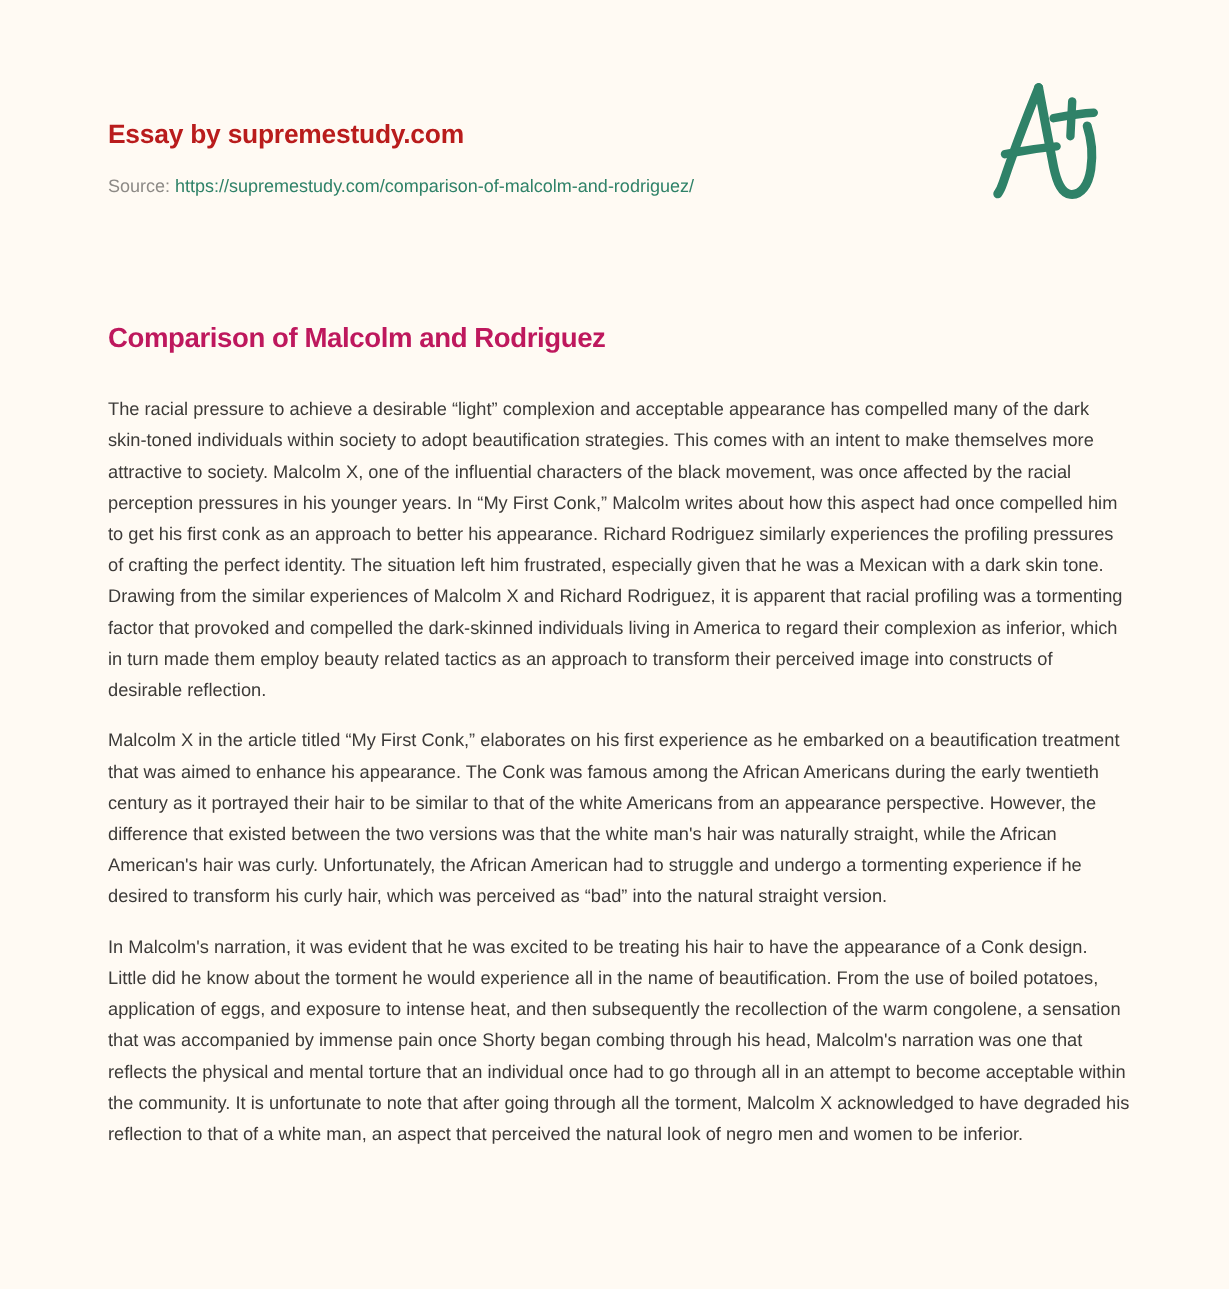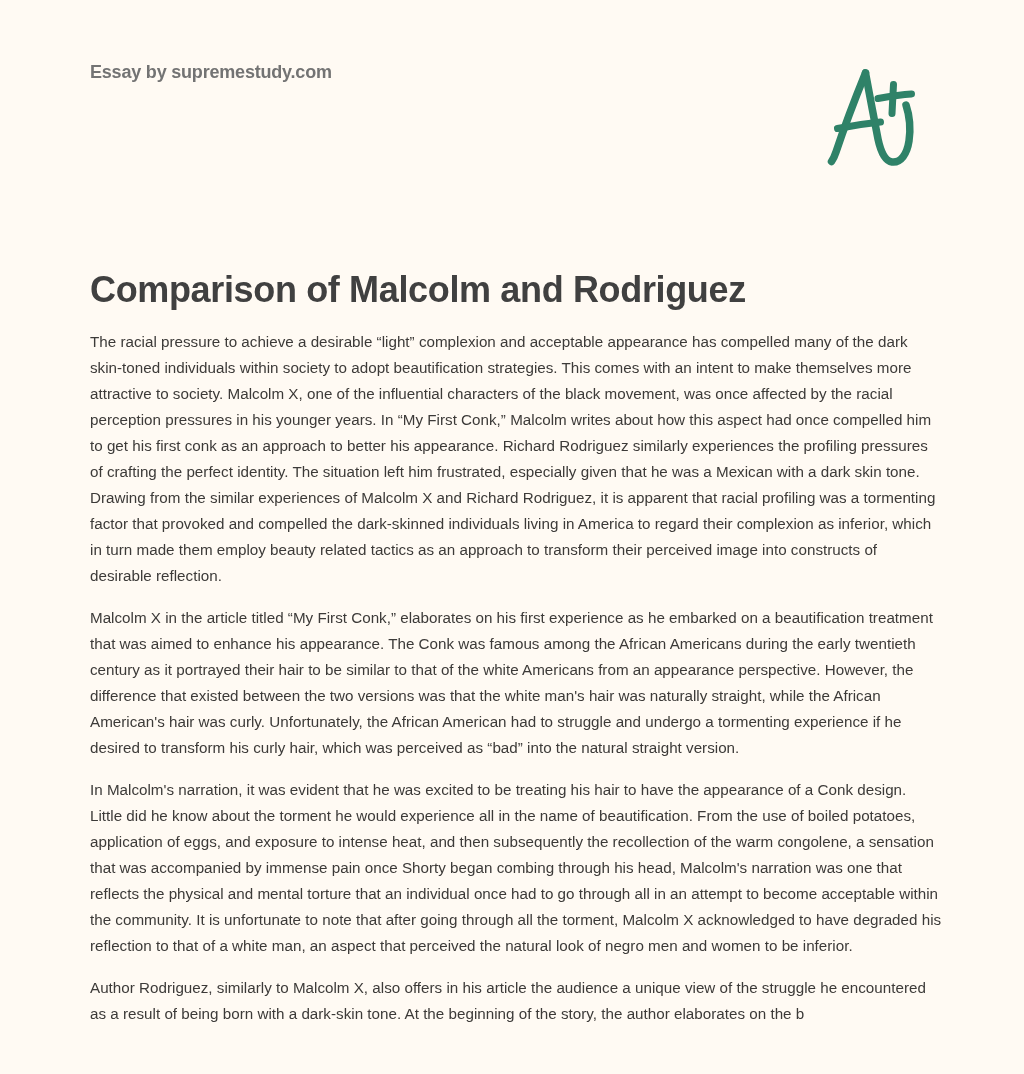--- a/index.html
+++ b/index.html
@@ -34,26 +34,27 @@
   }
 
   .header-text {
     position: absolute;
     left: 90px;
     top: 57px;
     width: 720px;
   }
 
   .essay-by {
-    font-size: 18px;
+    font-size: 22px;
     font-weight: bold;
-    color: #737373;
+    color: #b91c1c;
     letter-spacing: -0.2px;
     line-height: 30px;
     white-space: nowrap;
+    margin-top: 40px;
   }
 
   .source-line {
     margin-top: 19px;
     font-size: 15px;
     line-height: 20px;
     white-space: nowrap;
   }
 
   .source-label {
@@ -78,23 +79,23 @@
     width: 118px;
     height: 118px;
   }
 
   
   .article-title {
     position: absolute;
     left: 90px;
     top: 246px;
     width: 860px;
-    font-size: 36px;
+    font-size: 23px;
     font-weight: bold;
-    color: #404040;
+    color: #be185d;
     letter-spacing: -0.35px;
     line-height: 40px;
   }
 
   
   .article-body {
     position: absolute;
     left: 90px;
     top: 313px;
     width: 852px;
@@ -116,20 +117,24 @@
 </head>
 <body>
 
 <div class="page">
 
   <div class="header">
 
     <div class="header-text">
       <div class="essay-by">Essay by supremestudy.com</div>
 
+      <div class="source-line">
+        <span class="source-label">Source:</span>
+        <a class="source-url" href="#">https://supremestudy.com/comparison-of-malcolm-and-rodriguez/</a>
+      </div>
     </div>
 
     <div class="logo">
       <svg viewBox="0 0 118 118" xmlns="http://www.w3.org/2000/svg" aria-hidden="true">
         <g fill="none" stroke="#2f8268" stroke-linecap="round" stroke-linejoin="round">
 
           <path d="M53.5 16 C47 32, 35 62, 24 95 C22.5 99.5, 21 102.5, 19.5 104.5" stroke-width="7.5"></path>
 
           <path d="M53.5 16 C57 34, 62 62, 66 82 C69 96, 73 104, 80 105
                    C89 106, 95 97, 97 84 C99 70, 97 57, 94 48" stroke-width="7.5"></path>
@@ -144,16 +149,15 @@
     </div>
 
   </div>
 
   <h1 class="article-title">Comparison of Malcolm and Rodriguez</h1>
 
   <div class="article-body">
     <p>The racial pressure to achieve a desirable “light” complexion and acceptable appearance has compelled many of the dark skin-toned individuals within society to adopt beautification strategies. This comes with an intent to make themselves more attractive to society. Malcolm X, one of the influential characters of the black movement, was once affected by the racial perception pressures in his younger years. In “My First Conk,” Malcolm writes about how this aspect had once compelled him to get his first conk as an approach to better his appearance. Richard Rodriguez similarly experiences the profiling pressures of crafting the perfect identity. The situation left him frustrated, especially given that he was a Mexican with a dark skin tone. Drawing from the similar experiences of Malcolm X and Richard Rodriguez, it is apparent that racial profiling was a tormenting factor that provoked and compelled the dark-skinned individuals living in America to regard their complexion as inferior, which in turn made them employ beauty related tactics as an approach to transform their perceived image into constructs of desirable reflection.</p>
     <p>Malcolm X in the article titled “My First Conk,” elaborates on his first experience as he embarked on a beautification treatment that was aimed to enhance his appearance. The Conk was famous among the African Americans during the early twentieth century as it portrayed their hair to be similar to that of the white Americans from an appearance perspective. However, the difference that existed between the two versions was that the white man's hair was naturally straight, while the African American's hair was curly. Unfortunately, the African American had to struggle and undergo a tormenting experience if he desired to transform his curly hair, which was perceived as “bad” into the natural straight version.</p>
     <p>In Malcolm's narration, it was evident that he was excited to be treating his hair to have the appearance of a Conk design. Little did he know about the torment he would experience all in the name of beautification. From the use of boiled potatoes, application of eggs, and exposure to intense heat, and then subsequently the recollection of the warm congolene, a sensation that was accompanied by immense pain once Shorty began combing through his head, Malcolm's narration was one that reflects the physical and mental torture that an individual once had to go through all in an attempt to become acceptable within the community. It is unfortunate to note that after going through all the torment, Malcolm X acknowledged to have degraded his reflection to that of a white man, an aspect that perceived the natural look of negro men and women to be inferior.</p>
-    <p>Author Rodriguez, similarly to Malcolm X, also offers in his article the audience a unique view of the struggle he encountered as a result of being born with a dark-skin tone. At the beginning of the story, the author elaborates on the b</p>
   </div>
 
 </div>
 
 </body></html>

